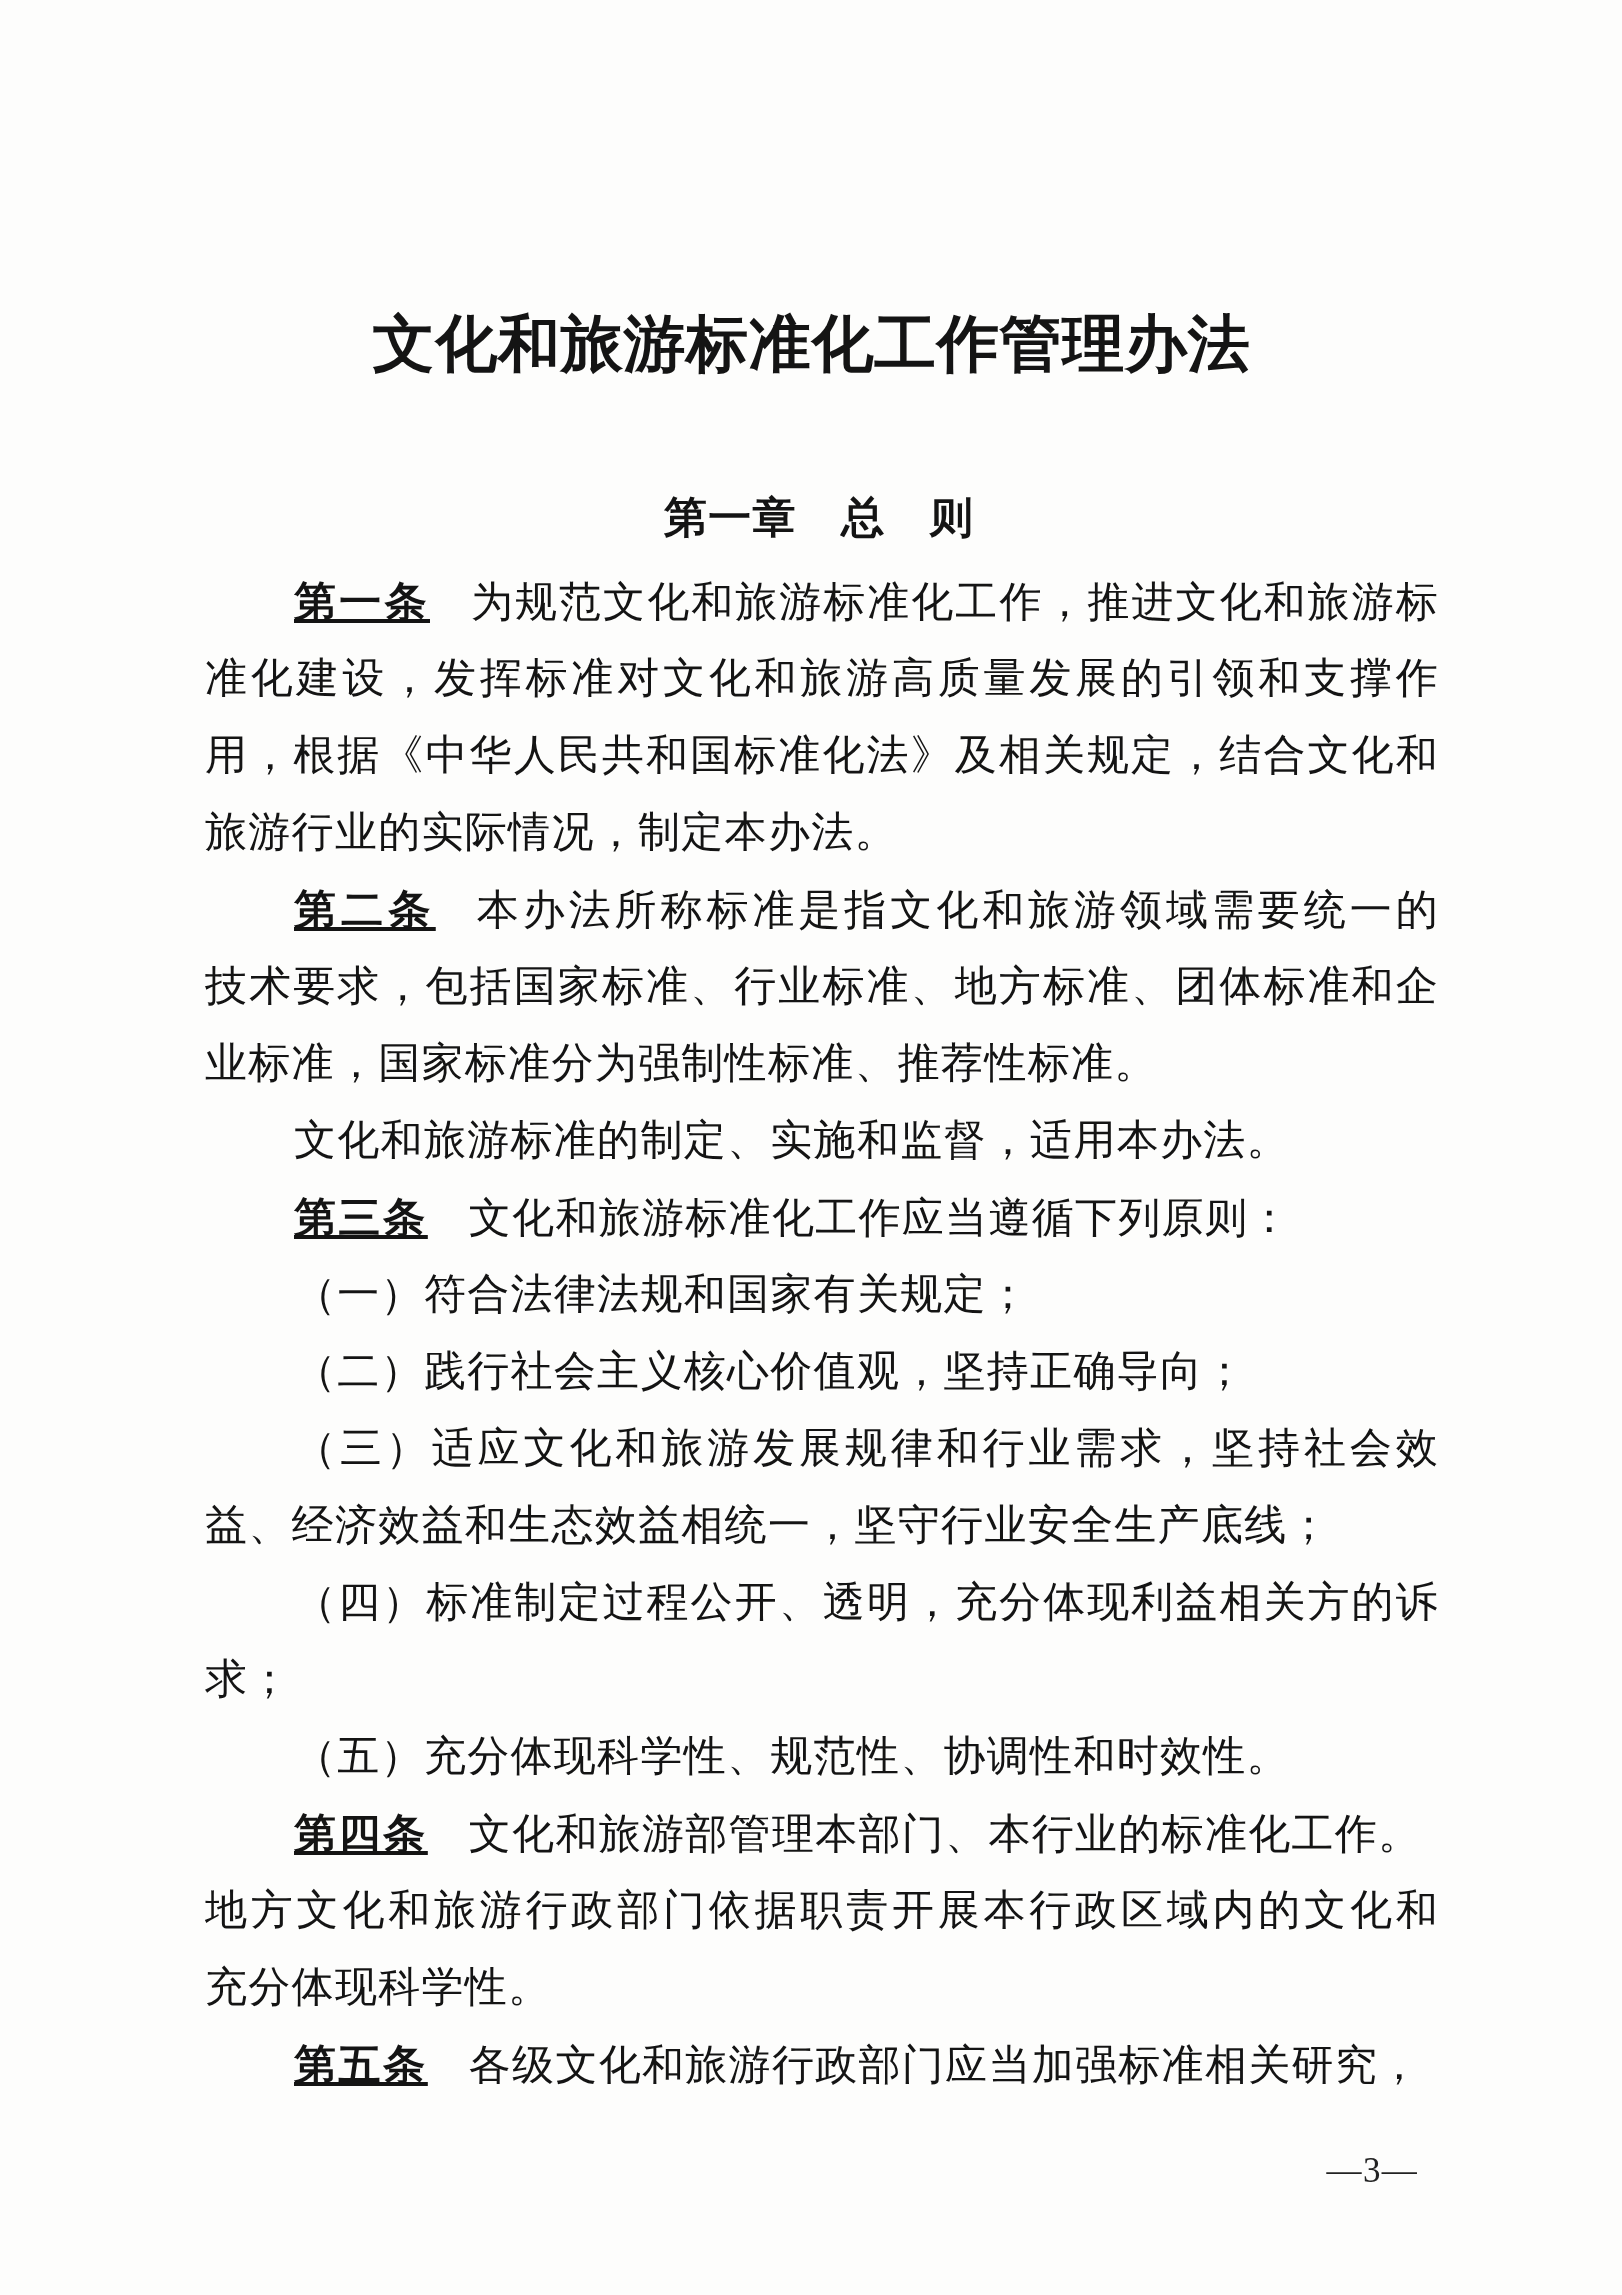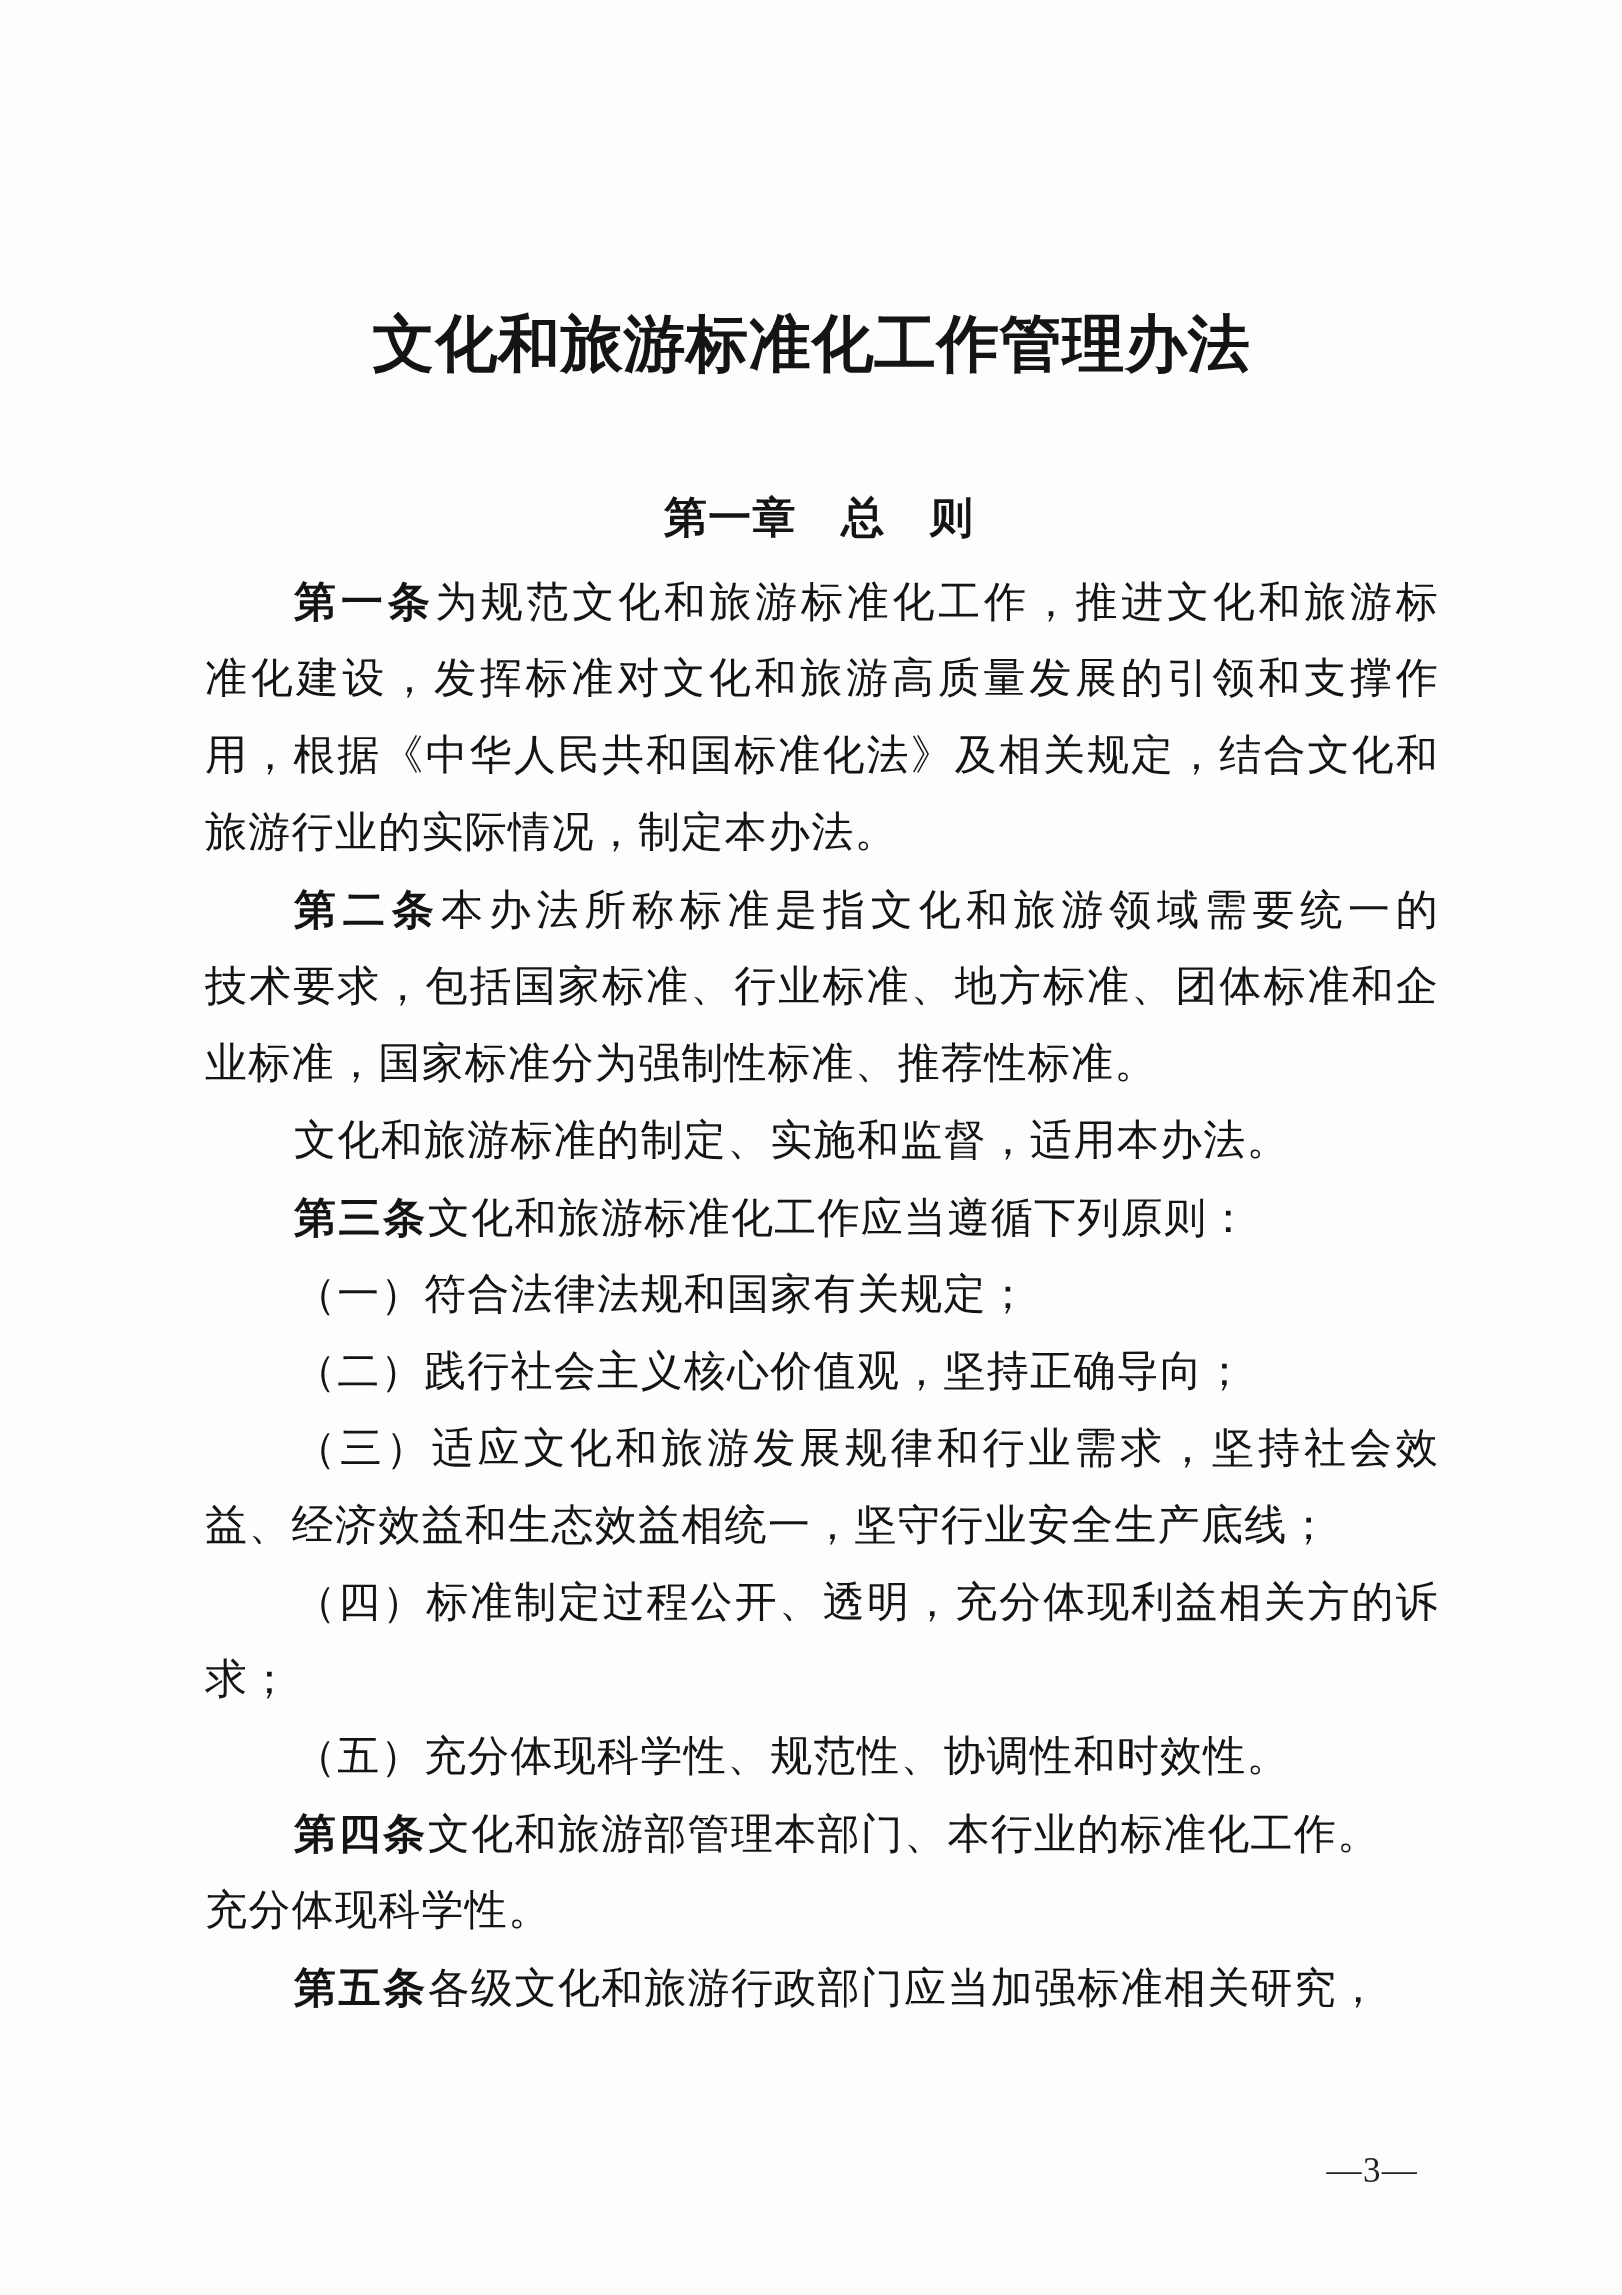--- a/index.html
+++ b/index.html
@@ -61,21 +61,23 @@
     text-align: justify;
     text-align-last: justify;
     text-justify: inter-character;
   }
   .line.indent {
     text-indent: 89px;
   }
   .art {
     font-weight: bold;
     font-family: "Liberation Sans", "DejaVu Sans", sans-serif;
+    margin-right: 41px;
     letter-spacing: 2.6px;
+    text-decoration: underline;
   }
   .pagenum {
     position: absolute;
     top: 2148px;
     right: 205px;
     font-size: 35px;
     line-height: 46px;
     letter-spacing: 1.3px;
     color: #222;
   }
@@ -118,20 +120,21 @@
     <div class="line"><span>益、经济效益和生态效益相统一，坚守行业安全生产底线；</span></div>
 
     <div class="line indent justify"><span>（四）标准制定过程公开、透明，充分体现利益相关方的诉</span></div>
 
     <div class="line"><span>求；</span></div>
 
     <div class="line indent"><span>（五）充分体现科学性、规范性、协调性和时效性。</span></div>
 
     <div class="line indent"><span class="art">第四条</span><span>文化和旅游部管理本部门、本行业的标准化工作。</span></div>
 
+    <div class="line justify"><span>地方文化和旅游行政部门依据职责开展本行政区域内的文化和</span></div>
 
     <div class="line"><span>充分体现科学性。</span></div>
 
     <div class="line indent"><span class="art">第五条</span><span>各级文化和旅游行政部门应当加强标准相关研究，</span></div>
 
   </div>
 
   <div class="pagenum">—3—</div>
 
 </div>

